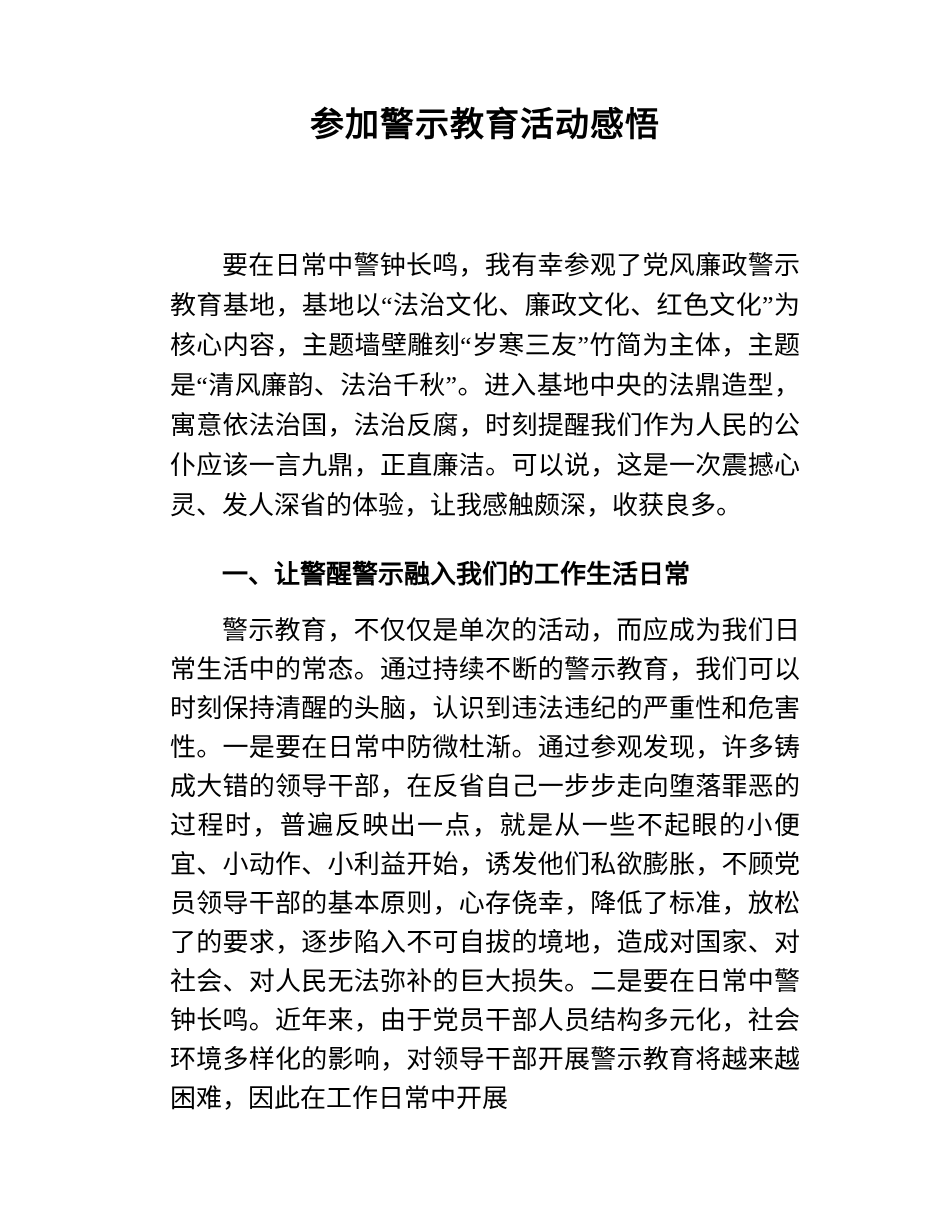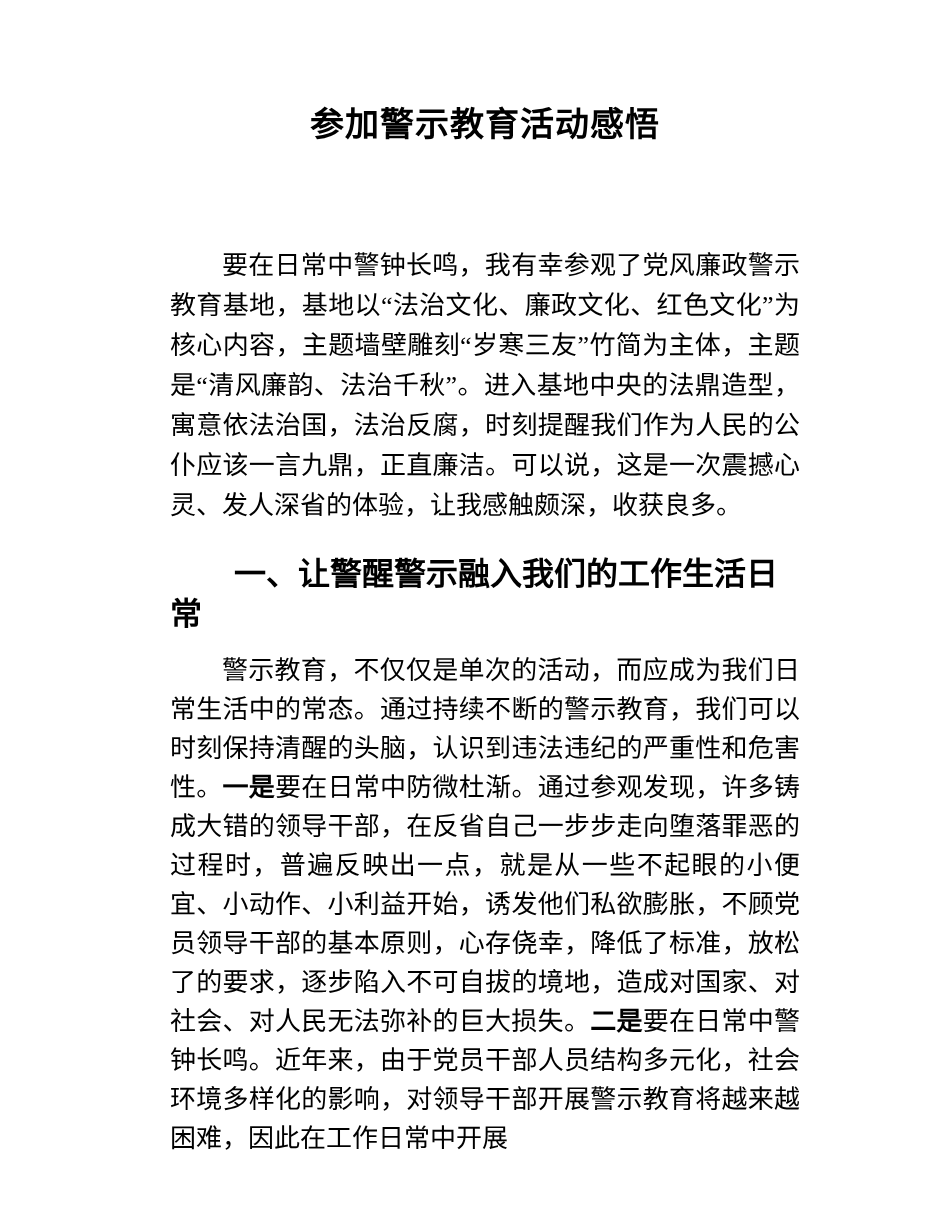--- a/index.html
+++ b/index.html
@@ -43,28 +43,28 @@
   .para {
     font-size: 26px;
     line-height: 40px;
     text-align: justify;
     text-indent: 2em;
     font-family: "Liberation Serif", "DejaVu Serif", serif;
   }
   .p1 { margin-top: 97px; }
   .section-heading {
     margin-top: 28px;
-    font-size: 32px;
+    font-size: 26px;
     line-height: 40px;
     font-weight: bold;
     text-indent: 2em;
     font-family: "Liberation Sans", "DejaVu Sans", sans-serif;
   }
   .p2 { margin-top: 17px; line-height: 39px; }
-  .bold-run { font-weight: bold; }
+  .bold-run { font-weight: normal; }
 </style>
 </head>
 <body>
 
 <div class="page">
   <div class="doc">
     <h1 class="title">参加警示教育活动感悟</h1>
     <p class="para p1">要在日常中警钟长鸣，我有幸参观了党风廉政警示教育基地，基地以“法治文化、廉政文化、红色文化”为核心内容，主题墙壁雕刻“岁寒三友”竹简为主体，主题是“清风廉韵、法治千秋”。进入基地中央的法鼎造型，寓意依法治国，法治反腐，时刻提醒我们作为人民的公仆应该一言九鼎，正直廉洁。可以说，这是一次震撼心灵、发人深省的体验，让我感触颇深，收获良多。</p>
     <h2 class="section-heading">一、让警醒警示融入我们的工作生活日常</h2>
     <p class="para p2"><span>警示教育，不仅仅是单次的活动，而应成为我们日常生活中的常态。通过持续不断的警示教育，我们可以时刻保持清醒的头脑，认识到违法违纪的严重性和危害性。</span><span class="bold-run">一是</span><span>要在日常中防微杜渐。通过参观发现，许多铸成大错的领导干部，在反省自己一步步走向堕落罪恶的过程时，普遍反映出一点，就是从一些不起眼的小便宜、小动作、小利益开始，诱发他们私欲膨胀，不顾党员领导干部的基本原则，心存侥幸，降低了标准，放松了的要求，逐步陷入不可自拔的境地，造成对国家、对社会、对人民无法弥补的巨大损失。</span><span class="bold-run">二是</span><span>要在日常中警钟长鸣。近年来，由于党员干部人员结构多元化，社会环境多样化的影响，对领导干部开展警示教育将越来越困难，因此在工作日常中开展</span></p>

